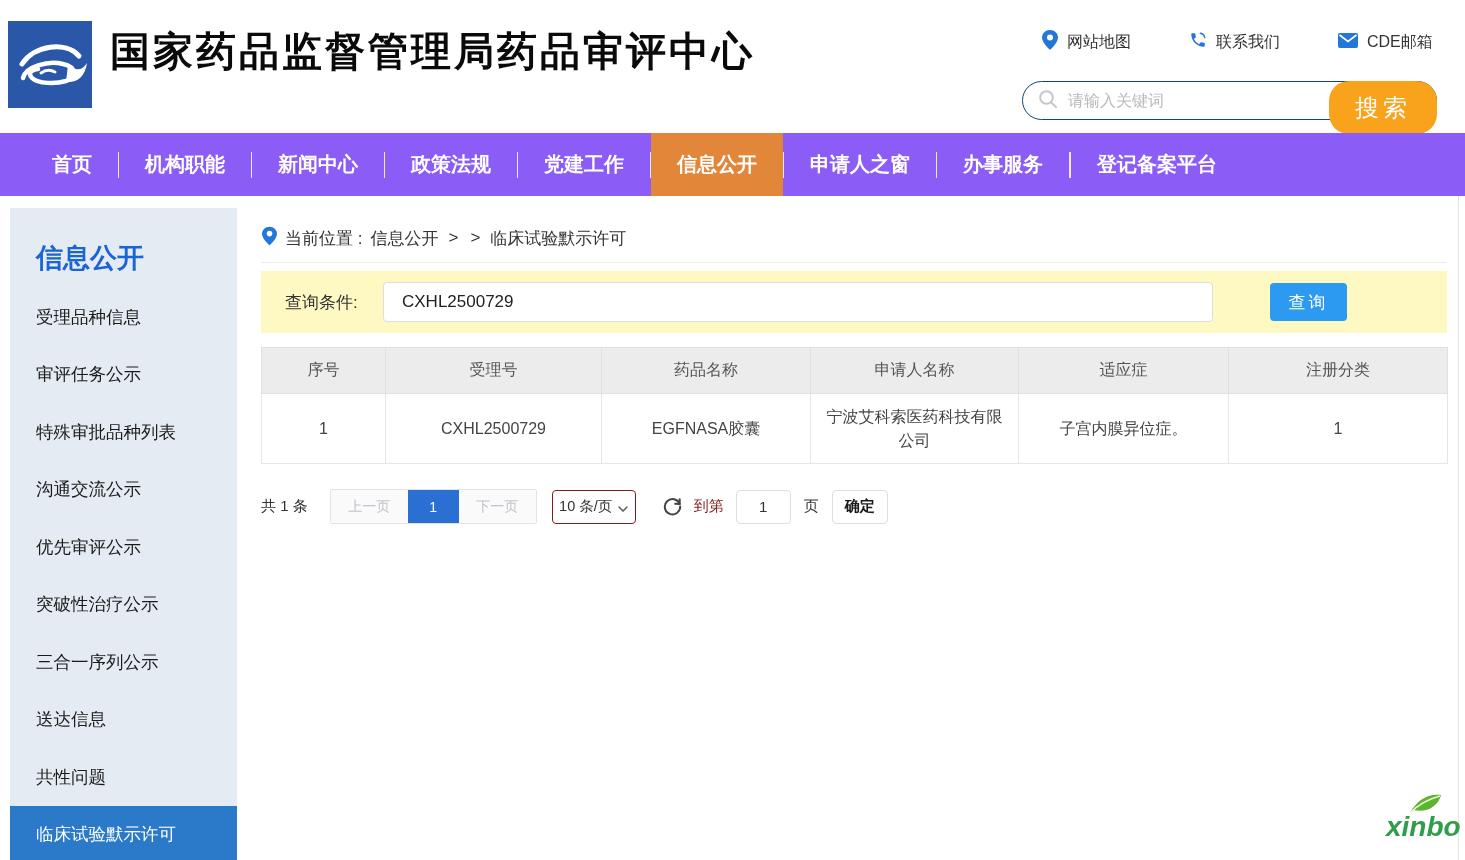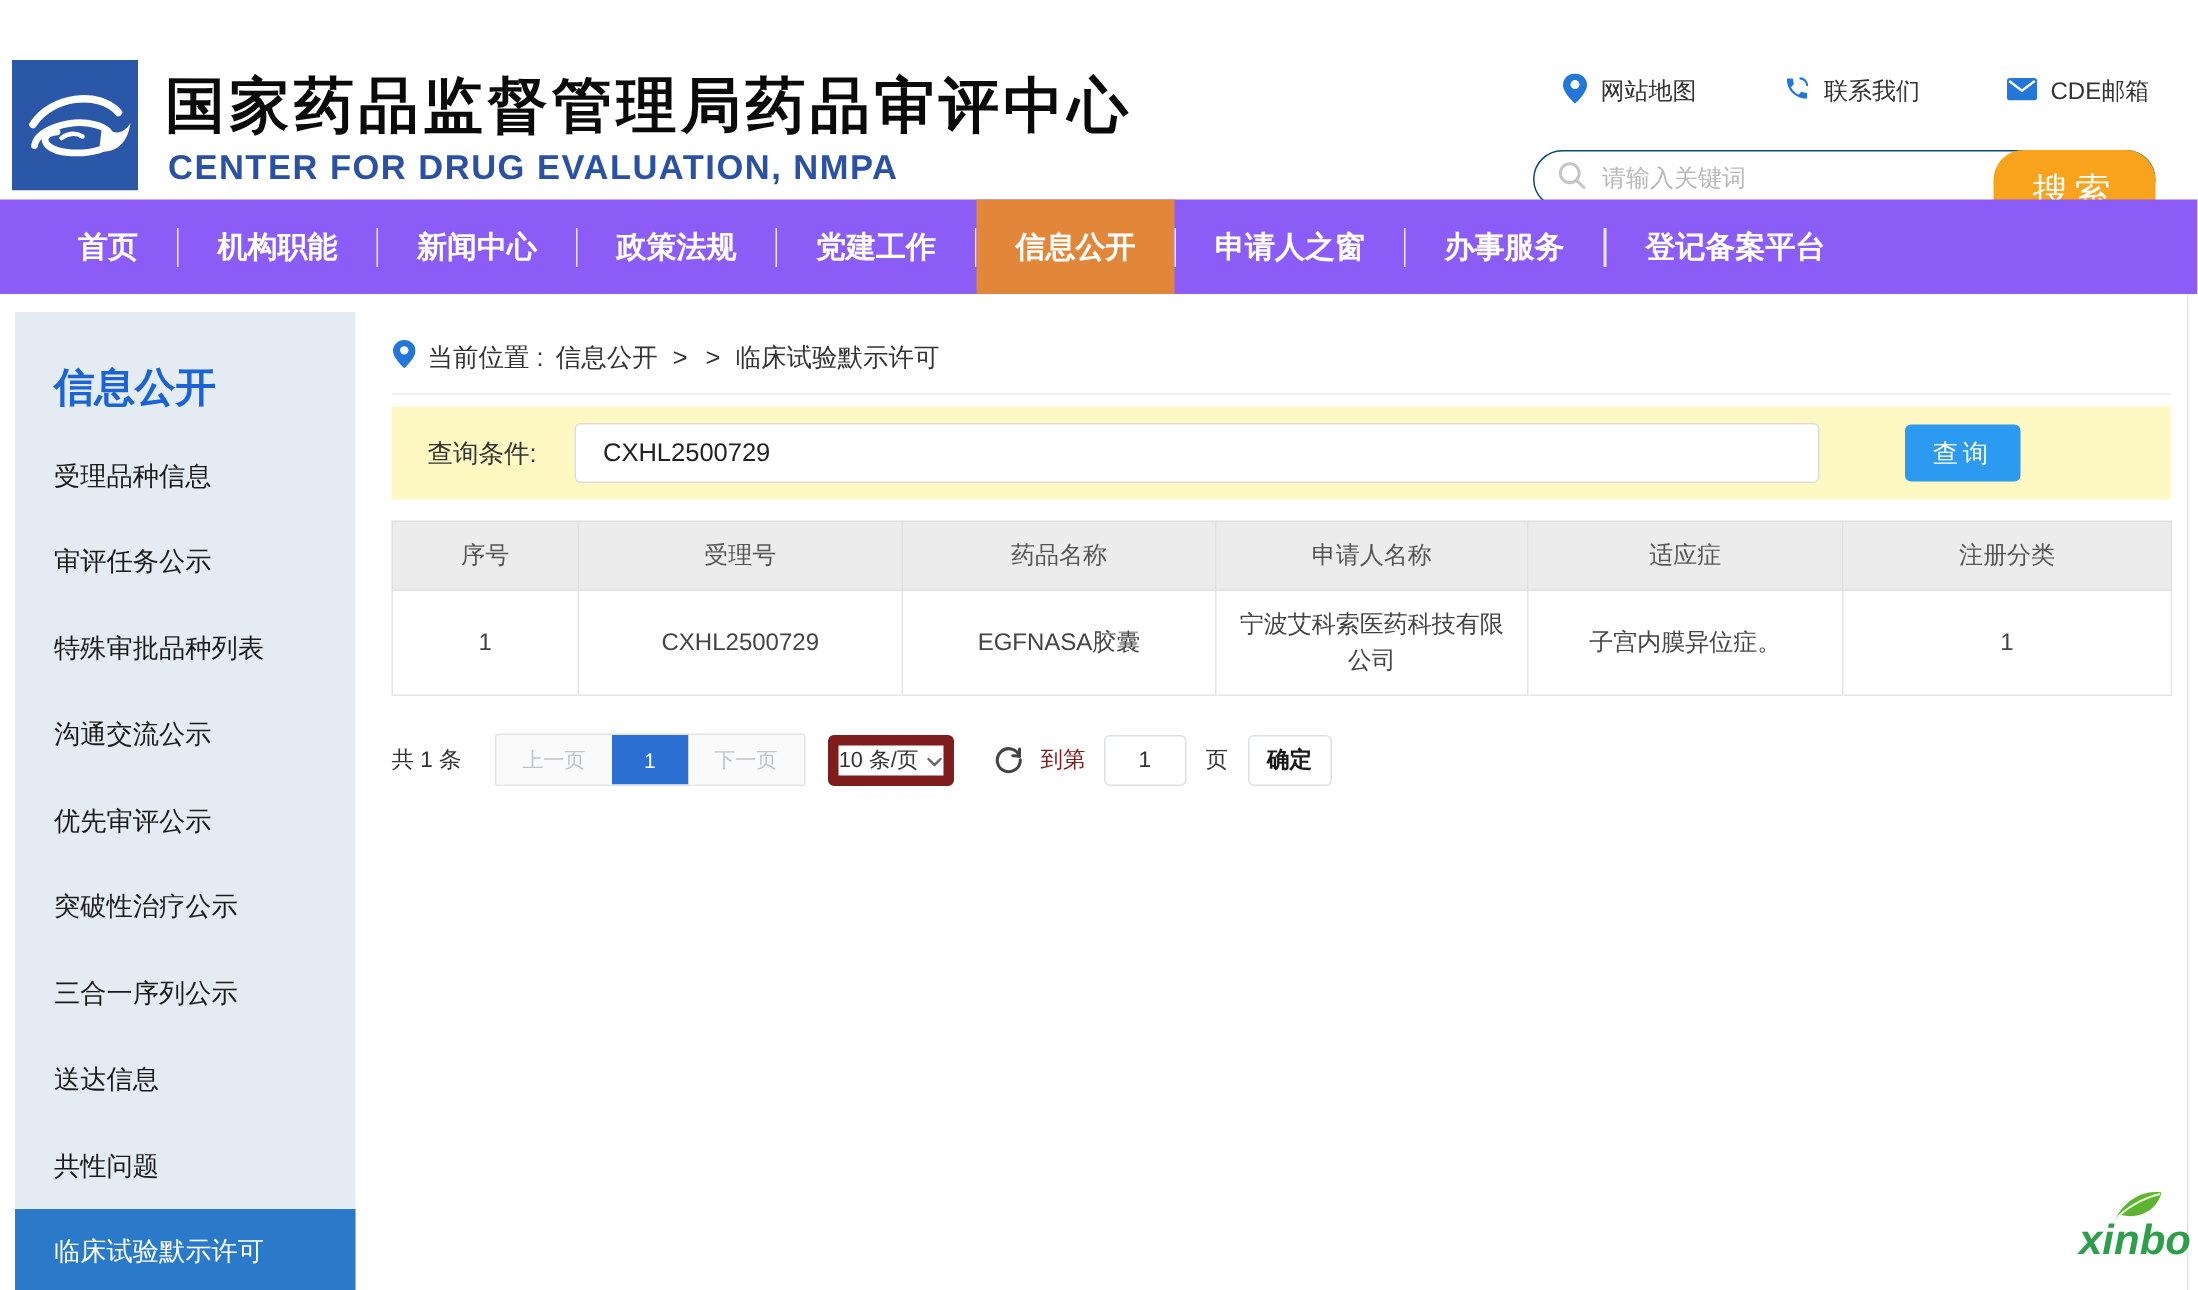--- a/index.html
+++ b/index.html
@@ -1,21 +1,21 @@
 <!DOCTYPE html>
 <html><head>
 <meta charset="utf-8">
 <style>
   * { margin:0; padding:0; box-sizing:border-box; }
   html,body { width:1465px; height:860px; overflow:hidden; background:#fff;
     font-family:"Liberation Sans","DejaVu Sans",sans-serif; }
   .page { position:relative; width:1465px; height:860px; background:#fff; }
 
   
-  .header { position:absolute; left:0; top:0; width:1465px; height:133px; background:#fff;margin-top:19px; }
+  .header { position:absolute; left:0; top:0; width:1465px; height:133px; background:#fff; }
   .logo-box { position:absolute; left:8px; top:21px; width:84px; height:87px; }
   .site-title { position:absolute; left:110px; top:24px; font-size:40px; font-weight:bold;
     color:#0a0a0a; letter-spacing:3px; white-space:nowrap; }
   .site-subtitle { position:absolute; left:112px; top:79px; font-size:23px; font-weight:bold;
     color:#2b51a5; letter-spacing:1px; white-space:nowrap; }
   .top-links { position:absolute; left:1042px; top:30px; display:flex; gap:58px; align-items:center; }
   .top-link { display:flex; align-items:center; gap:9px; cursor:pointer; }
   .top-link span { font-size:16px; color:#333; white-space:nowrap; }
   .search-bar { position:absolute; left:1022px; top:81px; width:415px; height:39px;
     border:1px solid #0c4a6e; border-radius:20px; background:#fff; display:flex; align-items:center; }
@@ -66,21 +66,21 @@
   .result-table td { height:70px; font-size:16px; color:#444; border:1px solid #e6e6e6;
     text-align:center; background:#fff; padding:0 14px; line-height:1.5; }
 
   .pagination { position:absolute; left:261px; top:489px; display:flex; align-items:center; height:35px; }
   .pg-total { font-size:15px; color:#333; margin-right:22px; white-space:nowrap; }
   .pg-group { display:flex; border:1px solid #e0e3e8; border-radius:2px; overflow:hidden; }
   .pg-btn { width:77px; height:33px; display:flex; align-items:center; justify-content:center;
     font-size:14px; color:#c0c4cc; background:#fafafa; cursor:default; }
   .pg-page { width:51px; height:33px; display:flex; align-items:center; justify-content:center;
     font-size:14px; color:#fff; background:#2b6fd3; cursor:pointer; }
-  .pg-size { margin-left:15px; width:84px; height:34px; border:7px solid #7f1d1d; border-radius:4px;
+  .pg-size { margin-left:15px; width:84px; height:34px; border:1px solid #7f1d1d; border-radius:4px;
     display:flex; align-items:center; justify-content:center; gap:6px; font-size:14.5px; color:#333;
     background:#fff; cursor:pointer; white-space:nowrap; }
   .pg-refresh { margin-left:25px; cursor:pointer; display:flex; align-items:center; }
   .pg-goto-label { margin-left:10px; font-size:15px; color:#7f1d1d; white-space:nowrap; }
   .pg-goto-input { margin-left:12px; width:55px; height:34px; border:1px solid #dcdfe6; border-radius:4px;
     text-align:center; font-size:15px; color:#333; outline:none; font-family:inherit; }
   .pg-unit { margin-left:13px; font-size:15px; color:#333; }
   .pg-confirm { margin-left:13px; width:56px; height:34px; border:1px solid #dcdfe6; border-radius:4px;
     background:#fff; font-size:15px; font-weight:bold; color:#1a1a1a; cursor:pointer; font-family:inherit; }
 
@@ -100,21 +100,20 @@
     <div class="logo-box">
       <svg width="84" height="87" viewBox="0 0 84 87">
         <rect width="84" height="87" fill="#2a57a8"></rect>
         <path d="M14 43 C26 24 58 20 71 35" stroke="#fff" stroke-width="5" fill="none" stroke-linecap="round"></path>
         <path d="M15 57 C17 46 40 39 55 43 C68 46 70 56 58 60 C48 63 30 63 24 57 C20 53 22 49 30 48" stroke="#fff" stroke-width="4.5" fill="none" stroke-linecap="round"></path>
         <path d="M60 44 C68 50 74 50 79 42 C77 56 69 62 58 61 Z" fill="#fff"></path>
         <path d="M33 52 q7 -5 14 -1" stroke="#fff" stroke-width="3" fill="none" stroke-linecap="round"></path>
       </svg>
     </div>
     <div class="site-title">国家药品监督管理局药品审评中心</div>
-    <div class="site-subtitle">CENTER FOR DRUG EVALUATION, NMPA</div>
 
     <div class="top-links">
       <div class="top-link">
         <span>
           <svg width="16" height="20" viewBox="0 0 16 20">
               <path d="M8 0C3.6 0 0 3.4 0 7.6 0 13 8 20 8 20s8-7 8-12.4C16 3.4 12.4 0 8 0z" fill="#2277d8"></path>
               <circle cx="8" cy="7.4" r="3" fill="#fff"></circle>
             </svg>
         </span>
         <span>网站地图</span>

